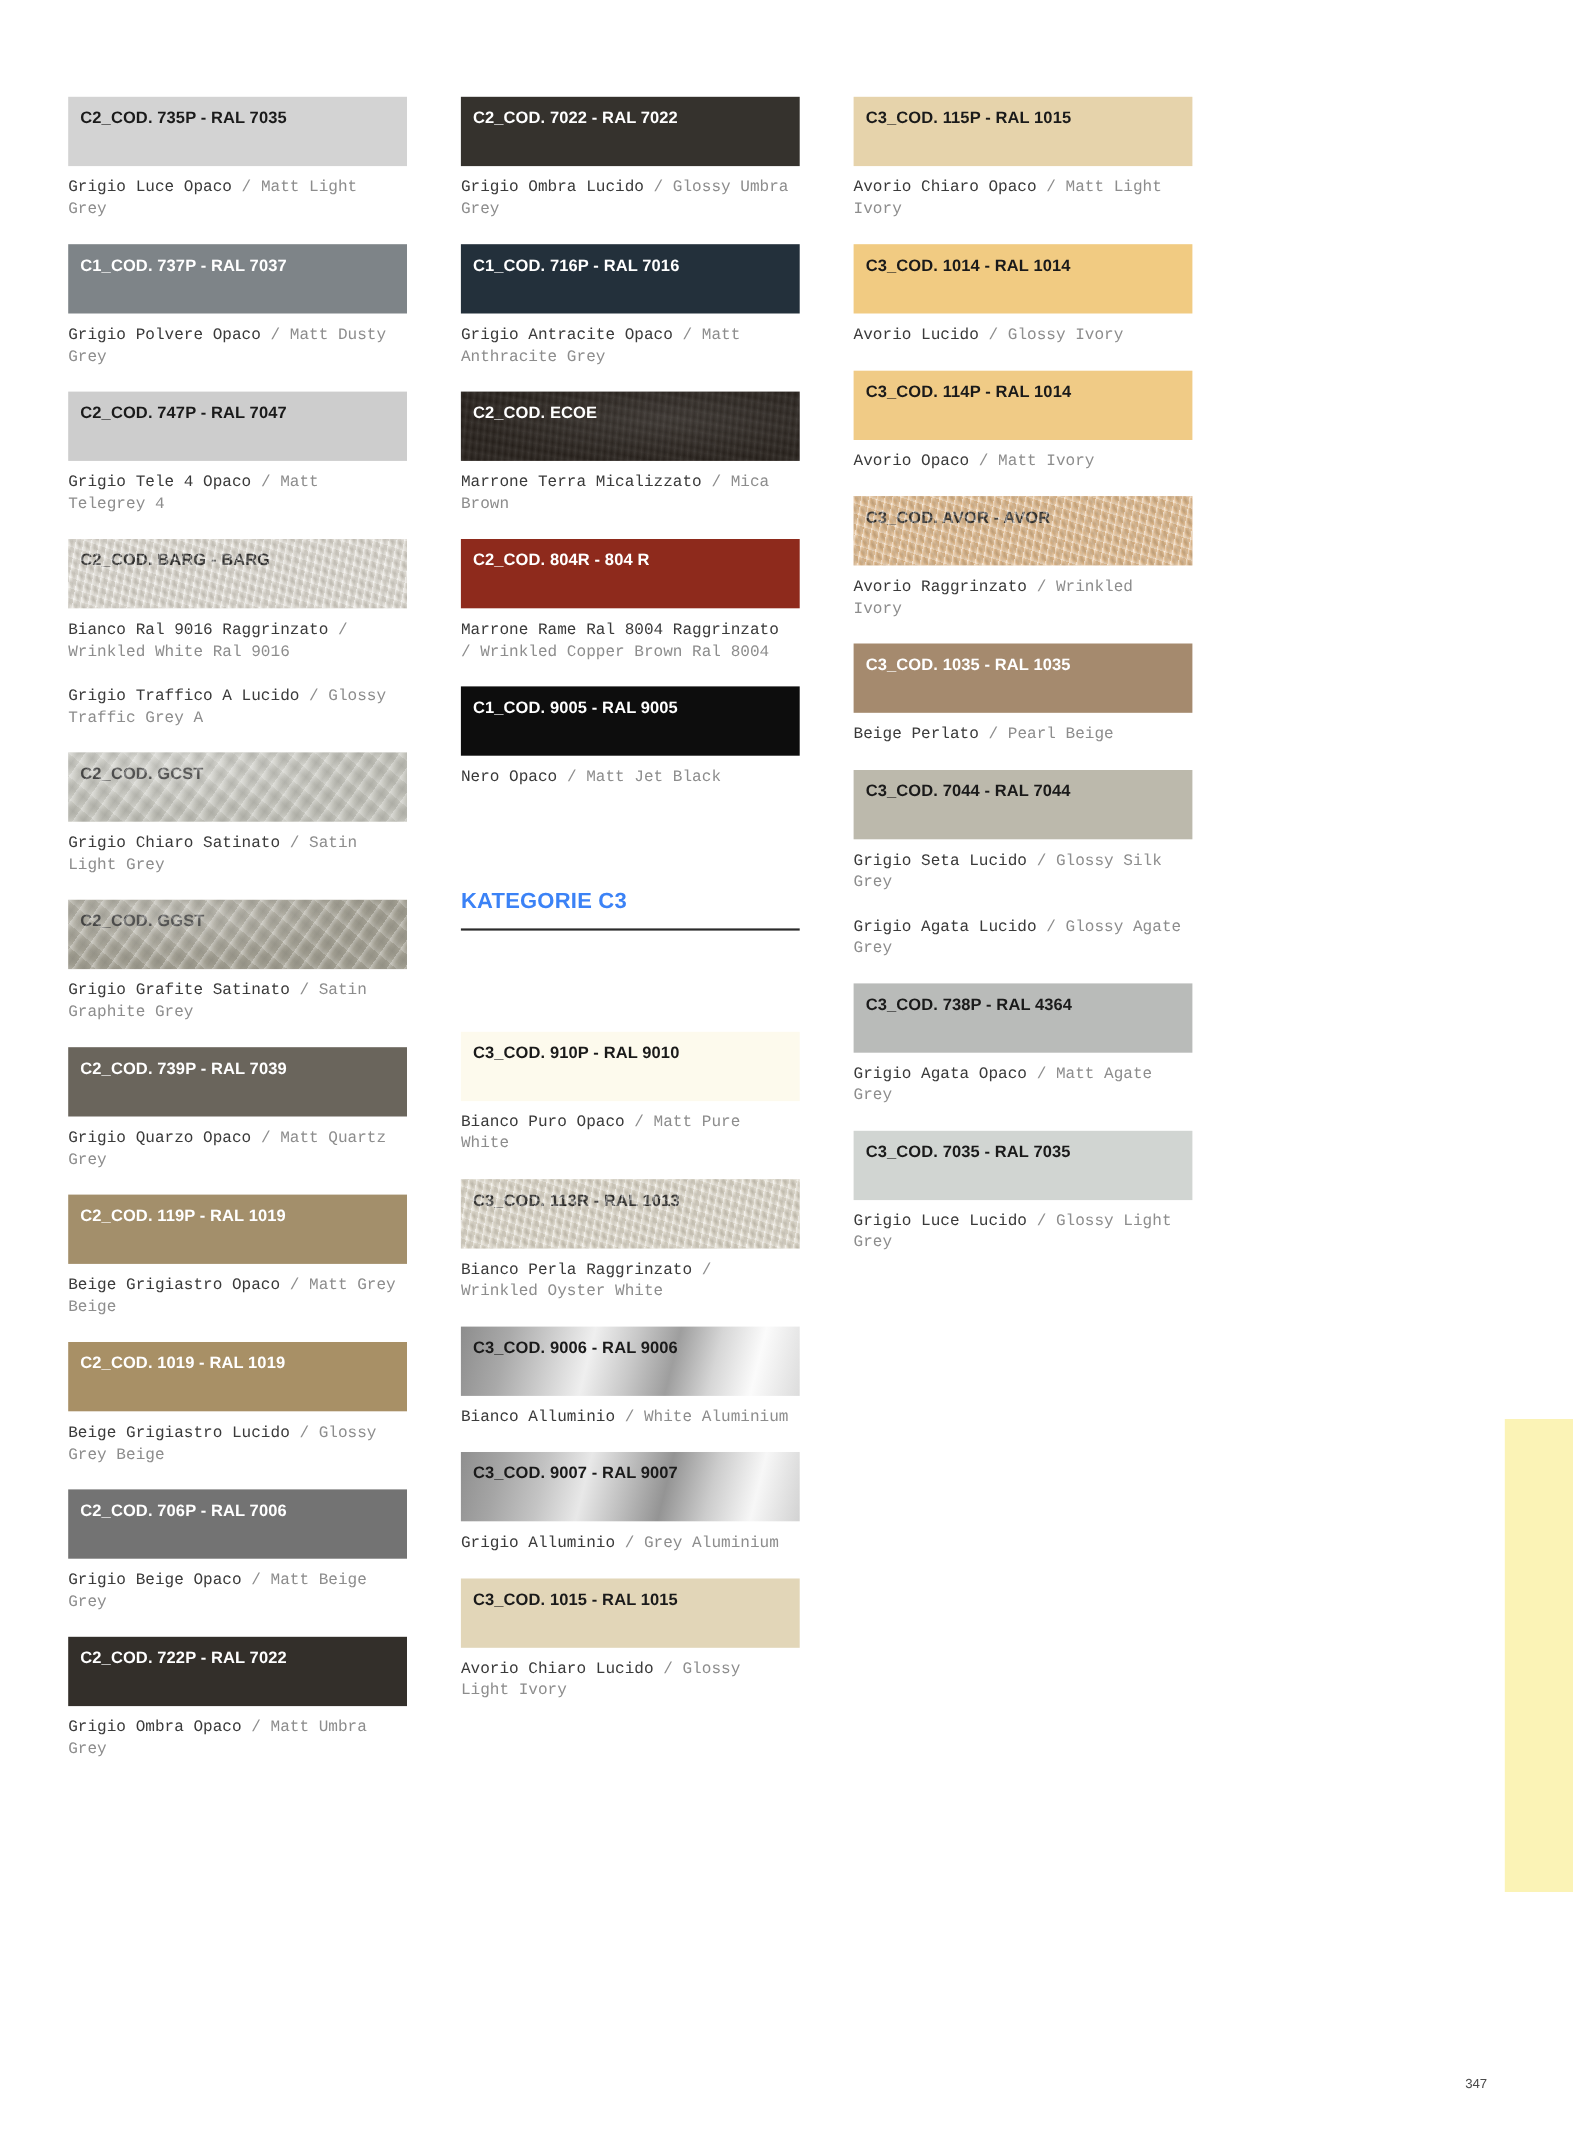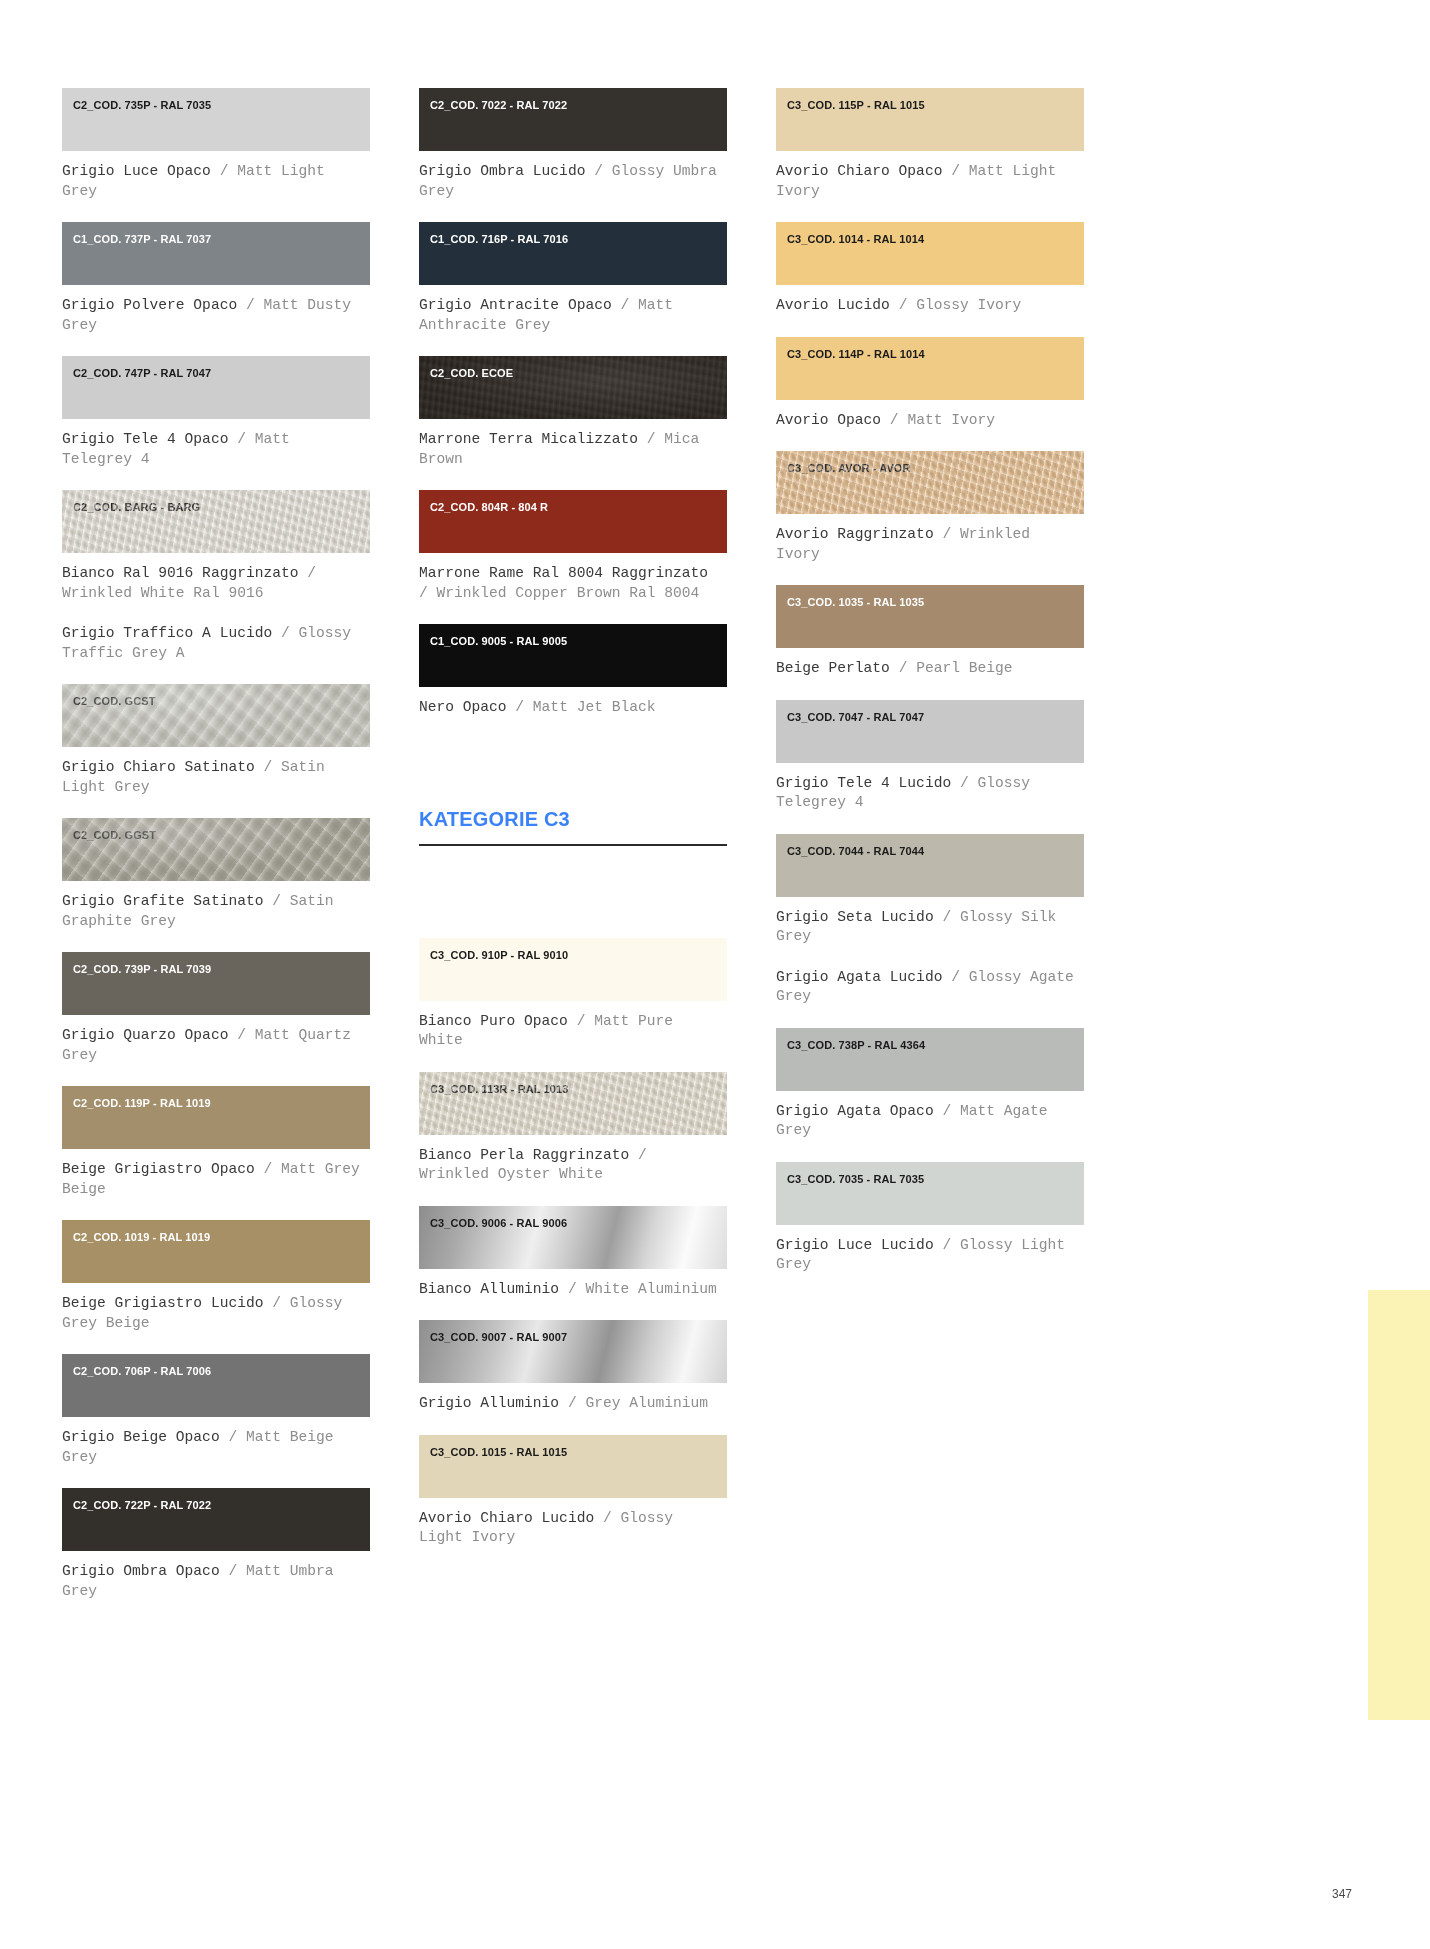--- a/index.html
+++ b/index.html
@@ -49,21 +49,21 @@
   .chip {
     width: 308px;
     height: 63px;
     position: relative;
     box-sizing: border-box;
   }
   .chip-label {
     position: absolute;
     left: 11px;
     top: 11px;
-    font-size: 11px;
+    font-size: 15px;
     font-weight: bold;
     letter-spacing: 0.1px;
     white-space: nowrap;
     font-family: "Liberation Sans", sans-serif;
   }
   .chip-label.dark-text { color: #1a1a1a; }
   .chip-label.light-text { color: #ffffff; }
 
   .caption {
     margin-top: 11px;
@@ -433,29 +433,20 @@
       <div class="swatch-item">
         <div class="chip" style="background:#a58a6e">
           <span class="chip-label light-text">C3_COD. 1035 - RAL 1035</span>
         </div>
         <div class="caption">
           <span>Beige Perlato</span>
           <span class="sec"> / </span><span class="sec">Pearl Beige</span>
         </div>
       </div>
 
-      <div class="swatch-item">
-        <div class="chip" style="background:#c8c8c8">
-          <span class="chip-label dark-text">C3_COD. 7047 - RAL 7047</span>
-        </div>
-        <div class="caption">
-          <span>Grigio Tele 4 Lucido</span>
-          <span class="sec"> / </span><span class="sec">Glossy Telegrey 4</span>
-        </div>
-      </div>
 
       <div class="swatch-item">
         <div class="chip" style="background:#bcb9ac">
           <span class="chip-label dark-text">C3_COD. 7044 - RAL 7044</span>
         </div>
         <div class="caption">
           <span>Grigio Seta Lucido</span>
           <span class="sec"> / </span><span class="sec">Glossy Silk Grey</span>
         </div>
       </div>

